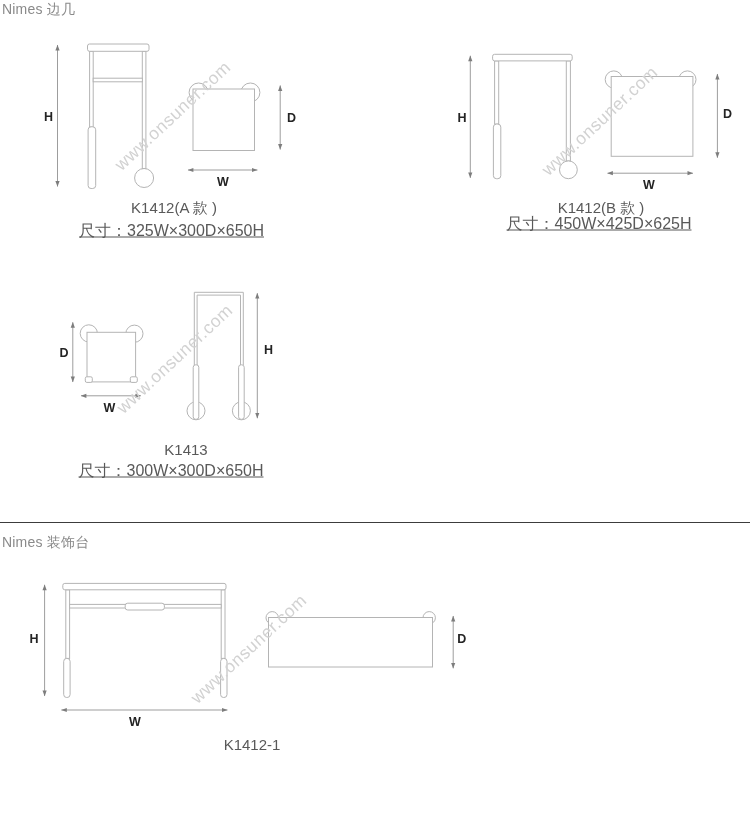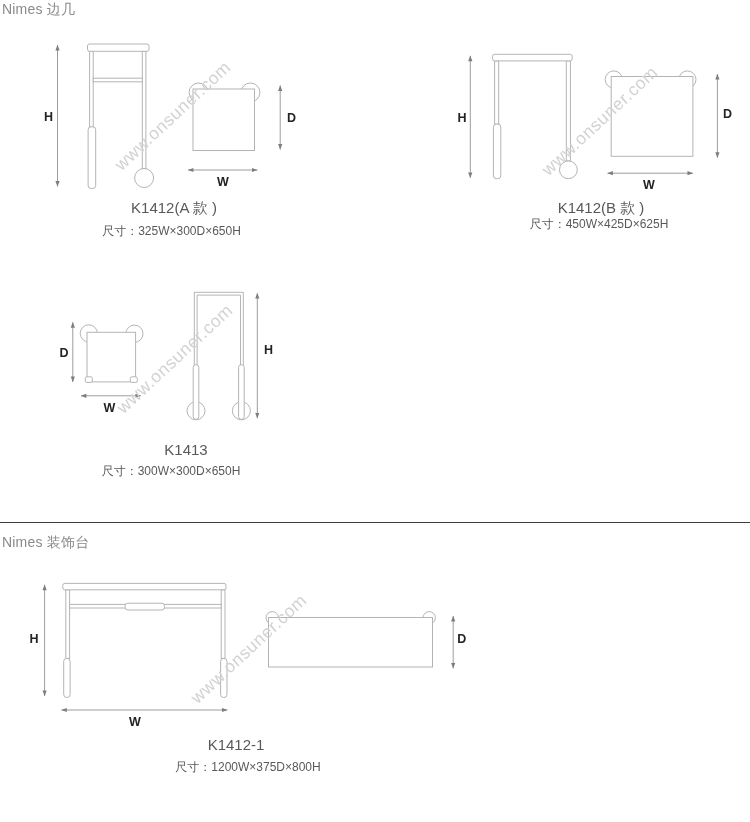--- a/index.html
+++ b/index.html
@@ -3,21 +3,21 @@
 <meta charset="utf-8">
 <style>
   html,body{margin:0;padding:0;background:#ffffff;}
   body{width:750px;height:822px;position:relative;overflow:hidden;
        font-family:"Liberation Sans","DejaVu Sans",sans-serif;}
   .canvas{position:absolute;left:0;top:0;width:750px;height:822px;}
   .heading{position:absolute;font-size:14px;color:#8a8a8a;letter-spacing:0.2px;white-space:nowrap;}
   .divider{position:absolute;left:0;width:750px;height:0;border-top:1px solid #3c3c3c;}
   .dimlabel{position:absolute;transform:translate(-50%,-50%);font-size:12.5px;font-weight:700;color:#242424;white-space:nowrap;}
   .prodname{position:absolute;transform:translate(-50%,-50%);font-size:15px;color:#595959;white-space:nowrap;padding-left:8px;}
-  .prodsize{position:absolute;transform:translate(-50%,-50%);font-size:12px;color:#595959;white-space:nowrap;}
+  .prodsize{position:absolute;transform:translate(-50%,-50%);font-size:16px;color:#595959;white-space:nowrap;text-decoration:underline;}
   .wm{position:absolute;transform:translate(-50%,-50%) rotate(-43deg);transform-origin:center;
       font-size:17.5px;color:#d2d2d2;letter-spacing:0.6px;white-space:nowrap;z-index:5;}
   svg.lines{position:absolute;left:0;top:0;z-index:2;}
   .txt{z-index:3;}
 </style>
 </head>
 <body>
 
 <div class="canvas">
 
@@ -126,16 +126,15 @@
 
   <div class="dimlabel txt" style="left:64px;top:352.5px;">D</div>
   <div class="dimlabel txt" style="left:109.5px;top:407.5px;">W</div>
   <div class="dimlabel txt" style="left:268.5px;top:349.8px;">H</div>
   <div class="prodname txt" style="left:182px;top:448.5px;">K1413</div>
   <div class="prodsize txt" style="left:171px;top:470.5px;">尺寸：300W×300D×650H</div>
 
   <div class="dimlabel txt" style="left:33.9px;top:638.8px;">H</div>
   <div class="dimlabel txt" style="left:135px;top:721.5px;">W</div>
   <div class="dimlabel txt" style="left:461.8px;top:639.4px;">D</div>
-  <div class="prodname txt" style="left:232px;top:744px;">K1412-1</div>
-  <div class="prodsize txt" style="left:248px;top:766.5px;">尺寸：1200W×375D×800H</div>
+  <div class="prodname txt" style="left:248px;top:744px;">K1412-1</div>
 
 </div>
 
 </body></html>

